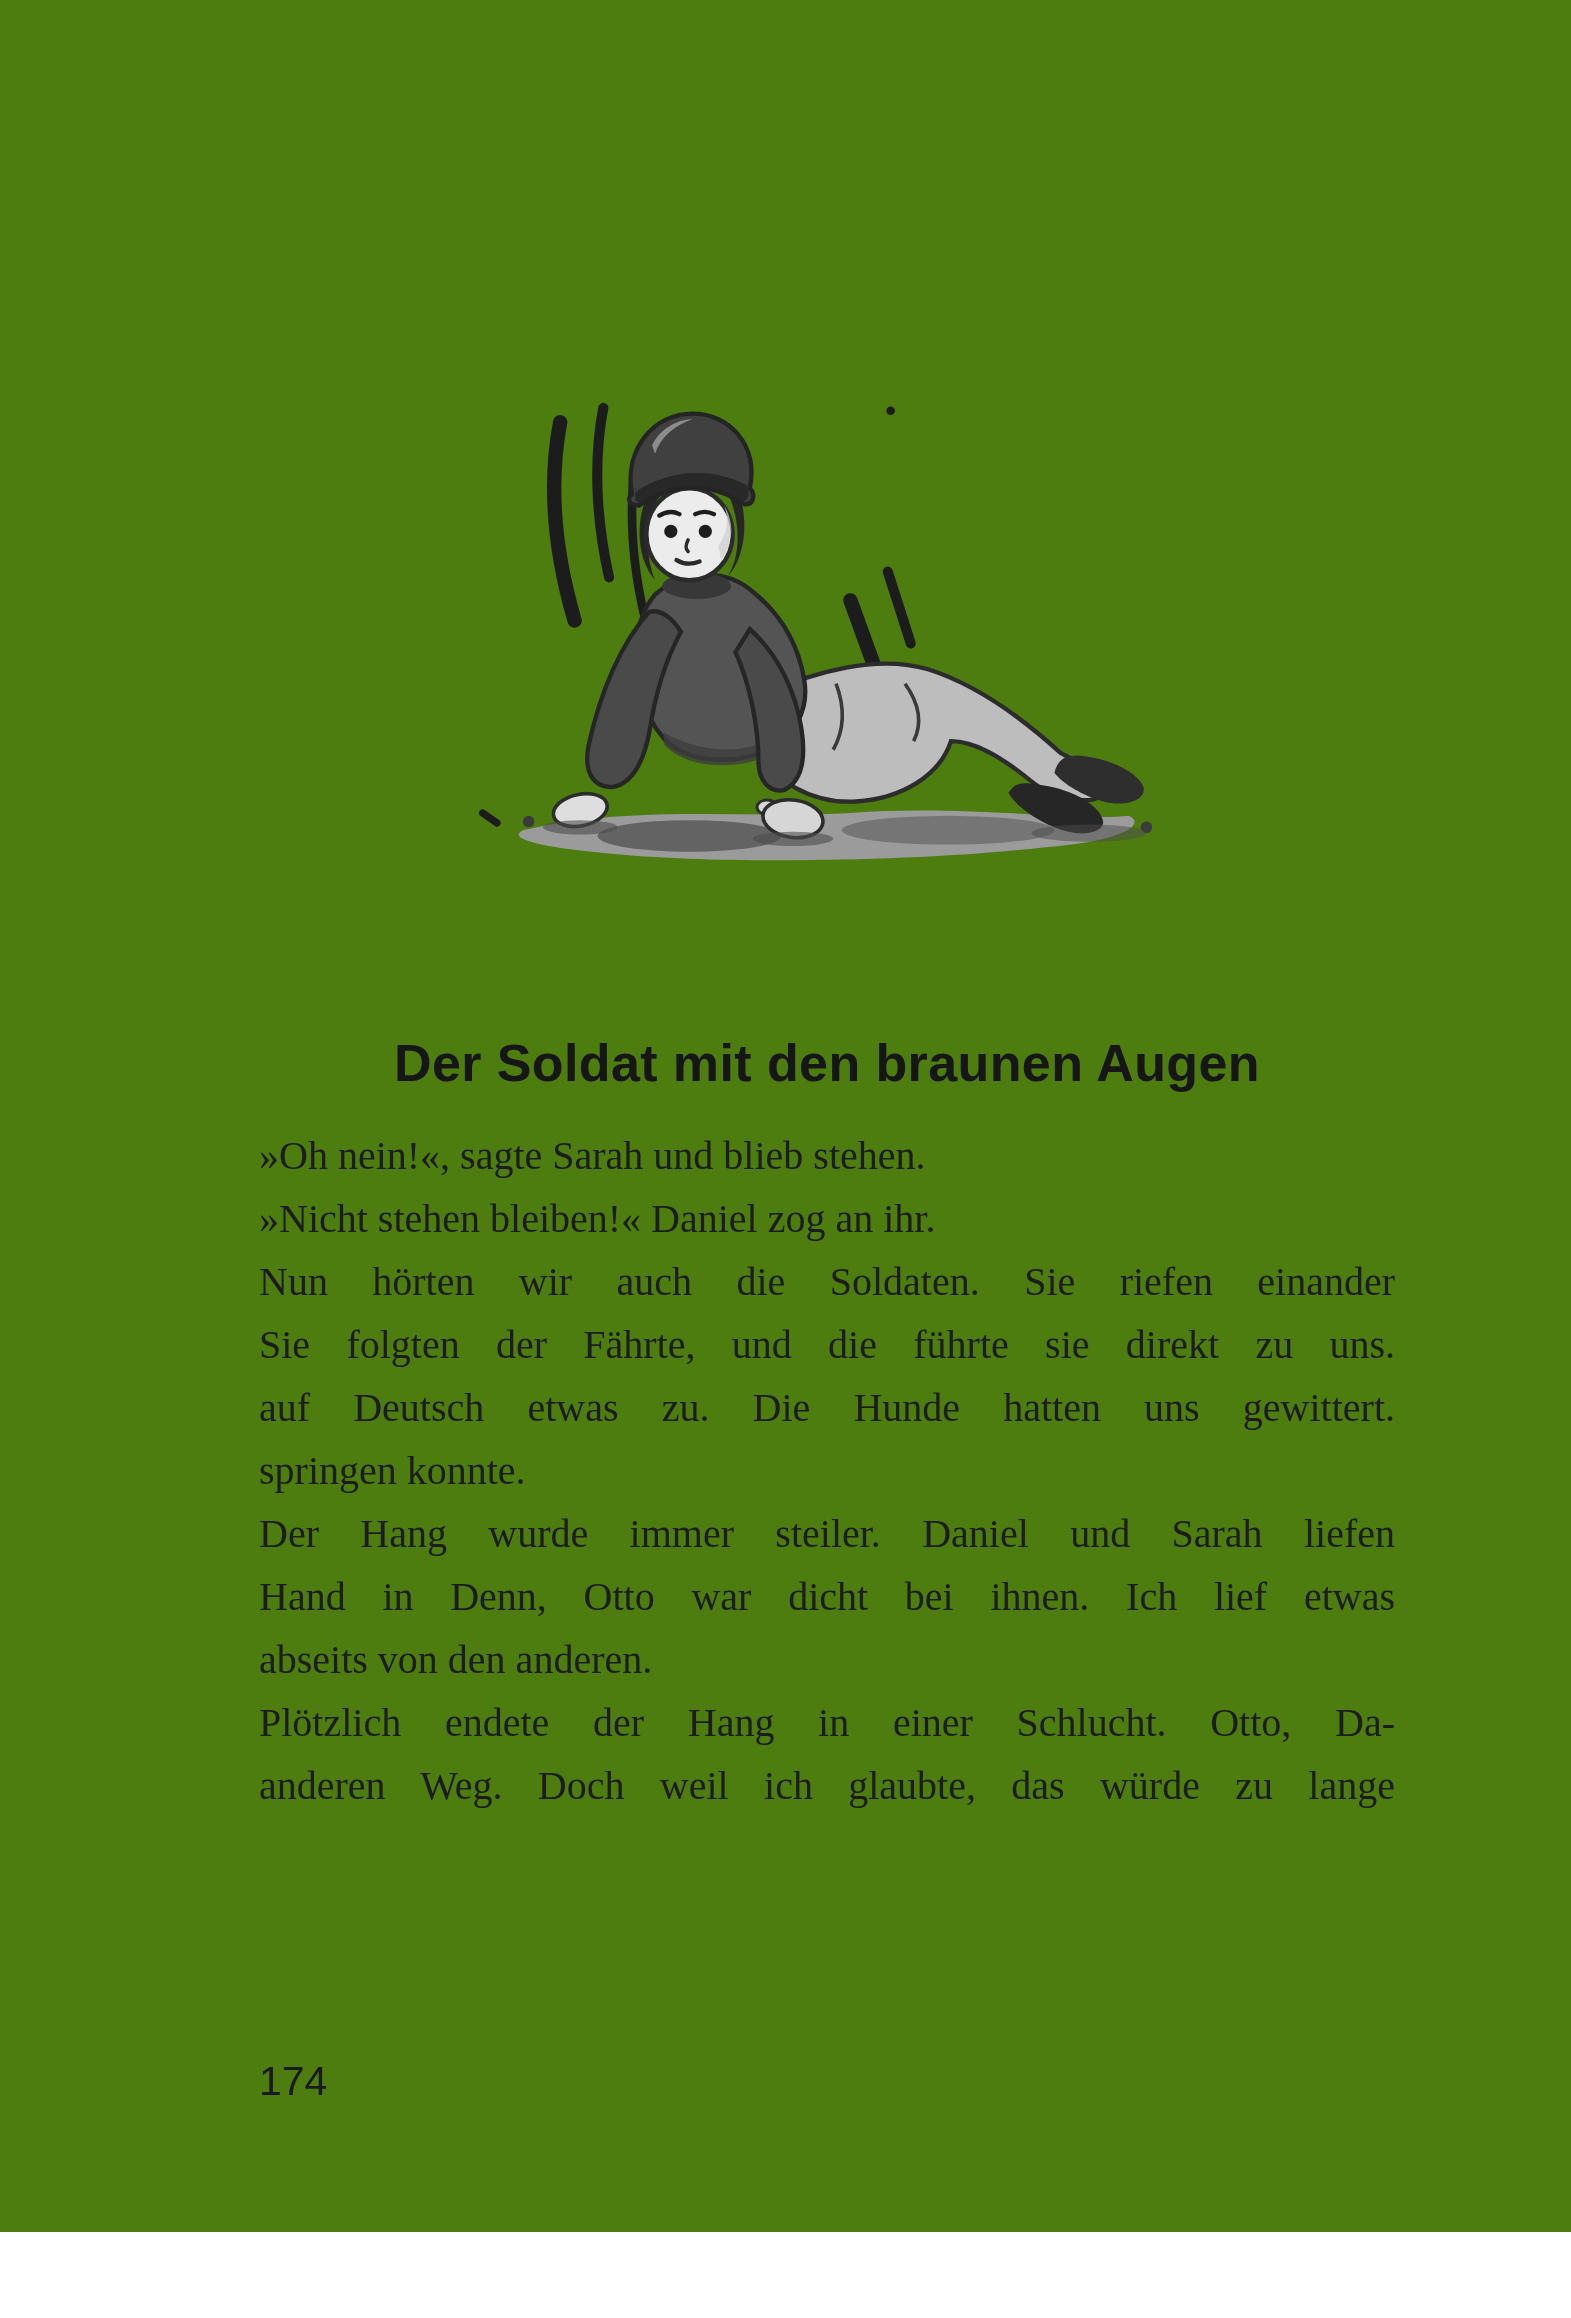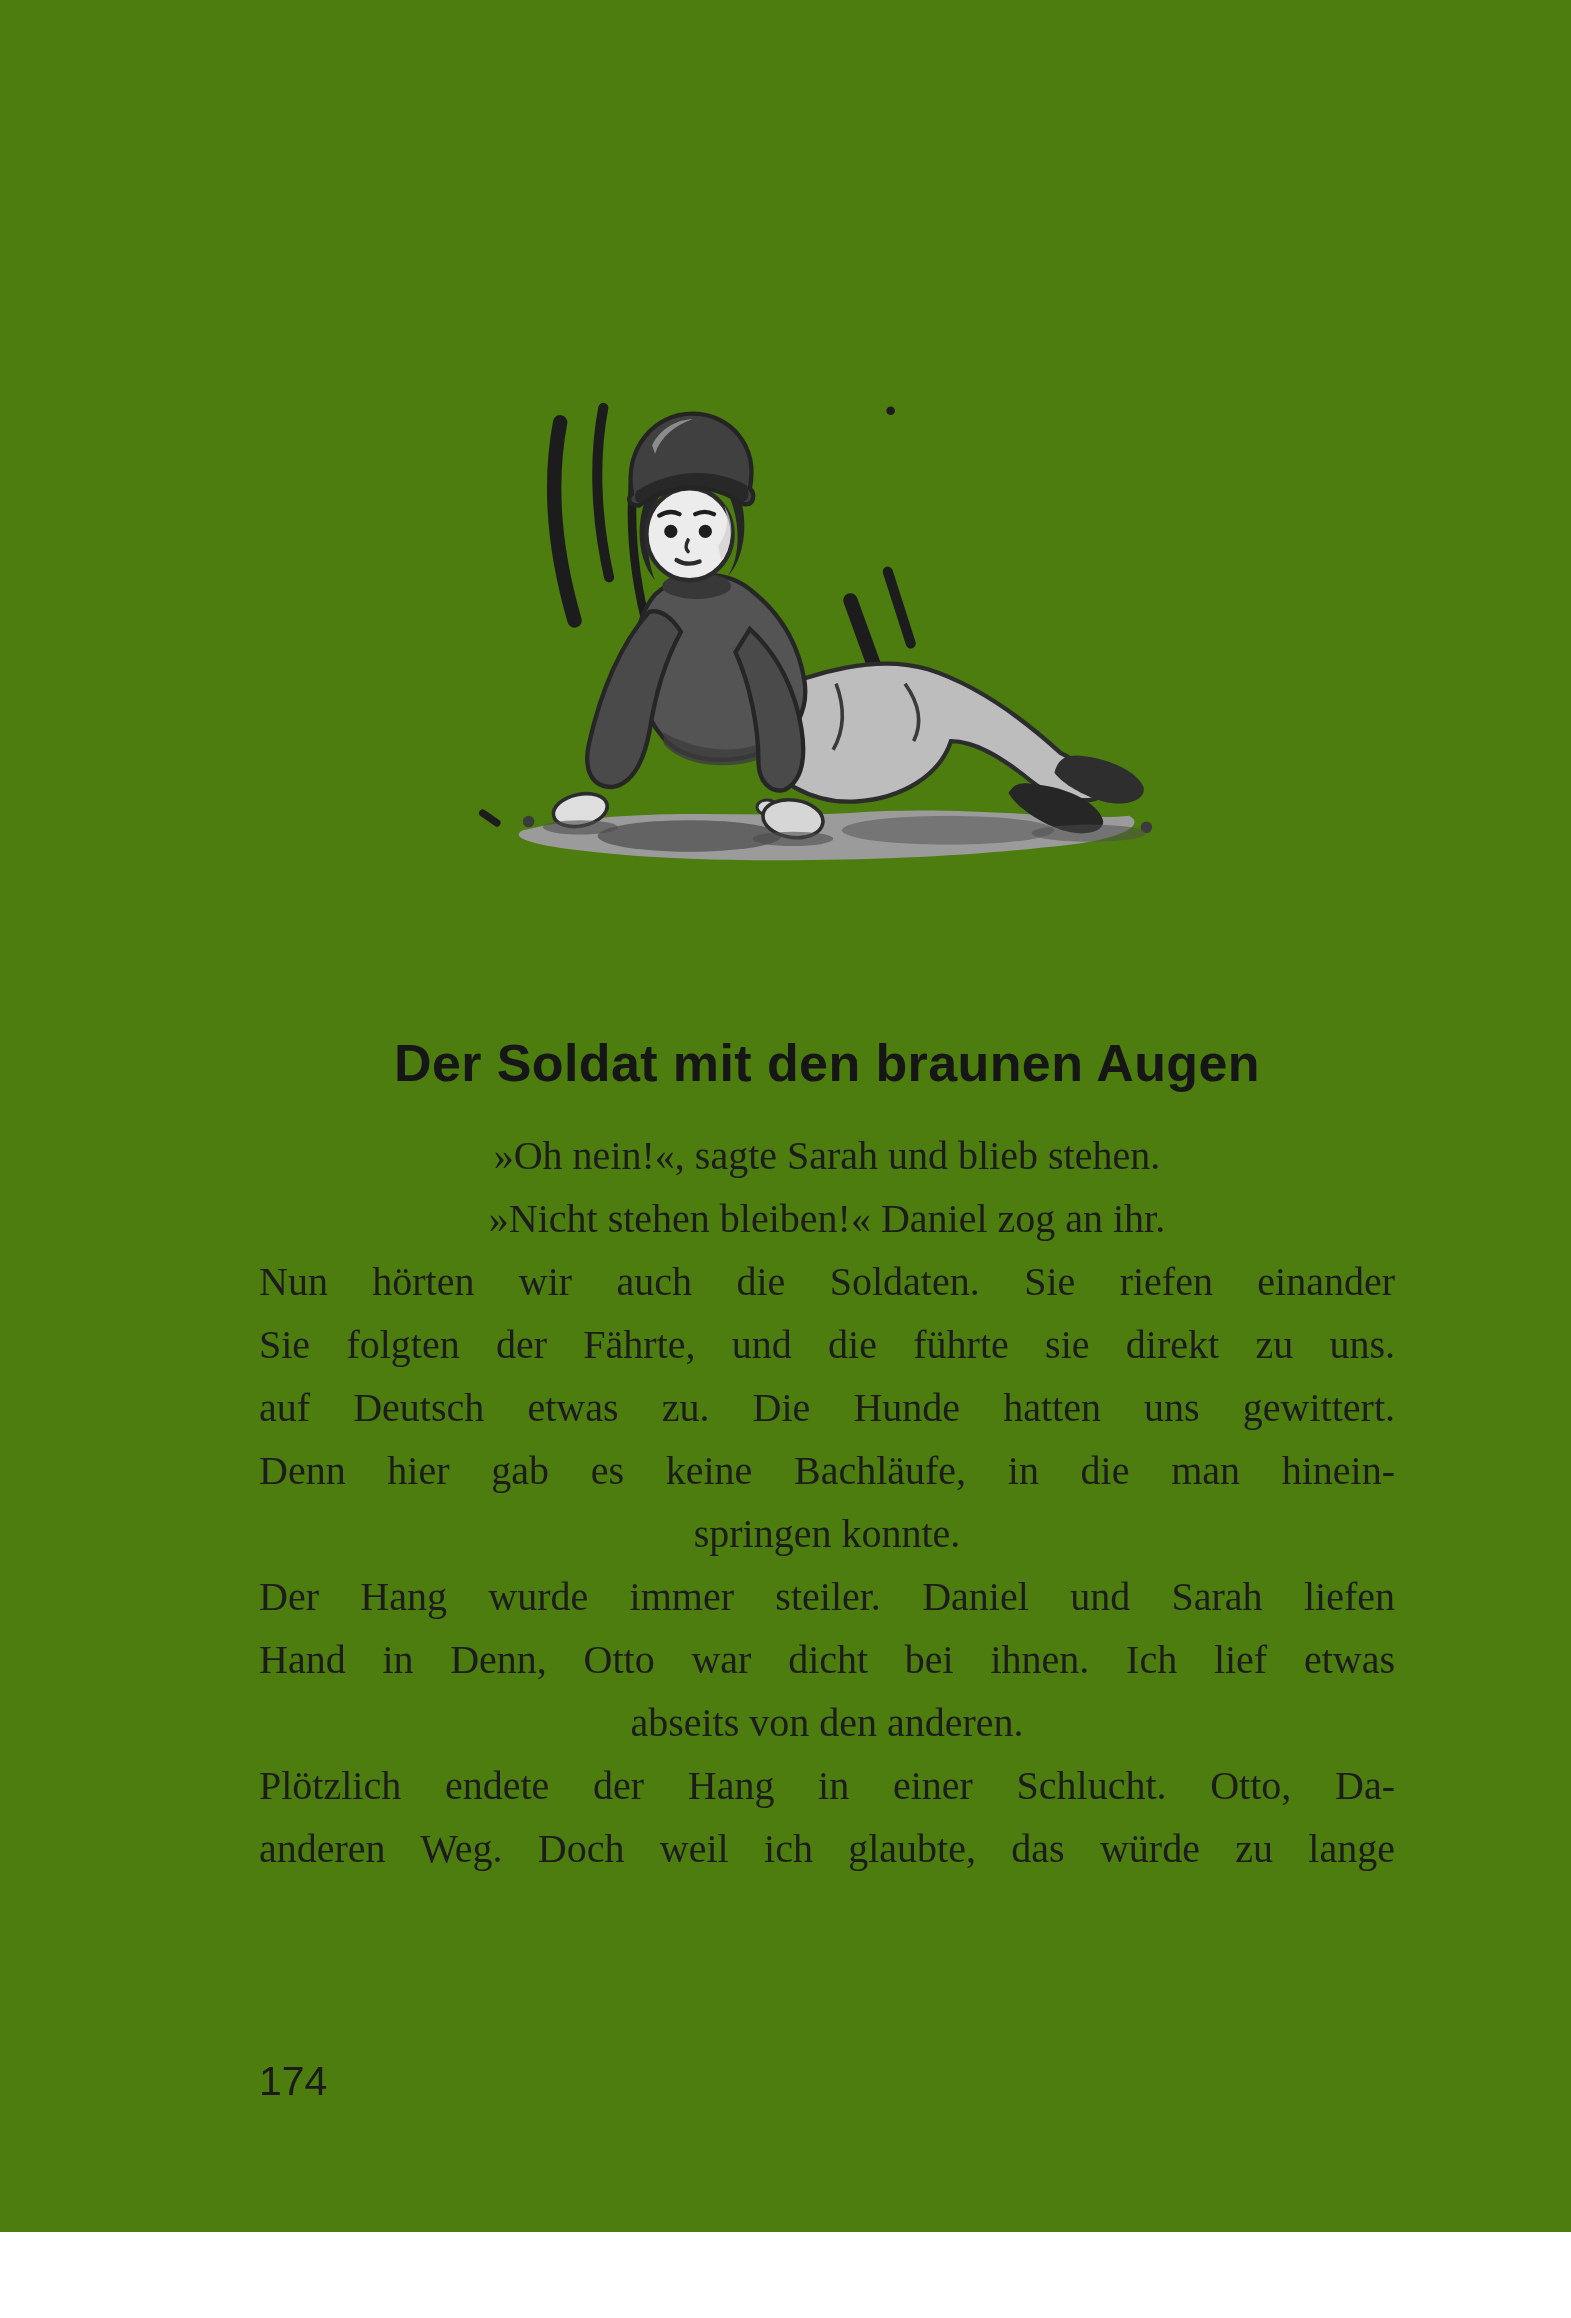--- a/index.html
+++ b/index.html
@@ -34,21 +34,21 @@
   }
   .body-text {
     position: absolute;
     left: 259px;
     top: 1124px;
     width: 1136px;
     font-size: 40px;
     line-height: 63px;
     color: #1c1c1c;
   }
-  .body-text .line { text-align: center; }
+  .body-text .line { text-align: left; }
   .body-text .line.just {
     text-align: justify;
     text-align-last: justify;
   }
   .pagenum {
     position: absolute;
     left: 259px;
     top: 2058px;
     font-family: "Liberation Sans", sans-serif;
     font-weight: 400;
@@ -126,21 +126,20 @@
   </div>
 
   <h1 class="heading">Der Soldat mit den braunen Augen</h1>
 
   <div class="body-text">
       <div class="line">»Oh nein!«, sagte Sarah und blieb stehen.</div>
       <div class="line">»Nicht stehen bleiben!« Daniel zog an ihr.</div>
       <div class="line just">Nun hörten wir auch die Soldaten. Sie riefen einander</div>
       <div class="line just">Sie folgten der Fährte, und die führte sie direkt zu uns.</div>
       <div class="line just">auf Deutsch etwas zu. Die Hunde hatten uns gewittert.</div>
-      <div class="line just">Denn hier gab es keine Bachläufe, in die man hinein-</div>
       <div class="line">springen konnte.</div>
       <div class="line just">Der Hang wurde immer steiler. Daniel und Sarah liefen</div>
       <div class="line just">Hand in Denn, Otto war dicht bei ihnen. Ich lief etwas</div>
       <div class="line">abseits von den anderen.</div>
       <div class="line just">Plötzlich endete der Hang in einer Schlucht. Otto, Da-</div>
       <div class="line just">anderen Weg. Doch weil ich glaubte, das würde zu lange</div>
     </div>
 
   <div class="pagenum">174</div>
 

